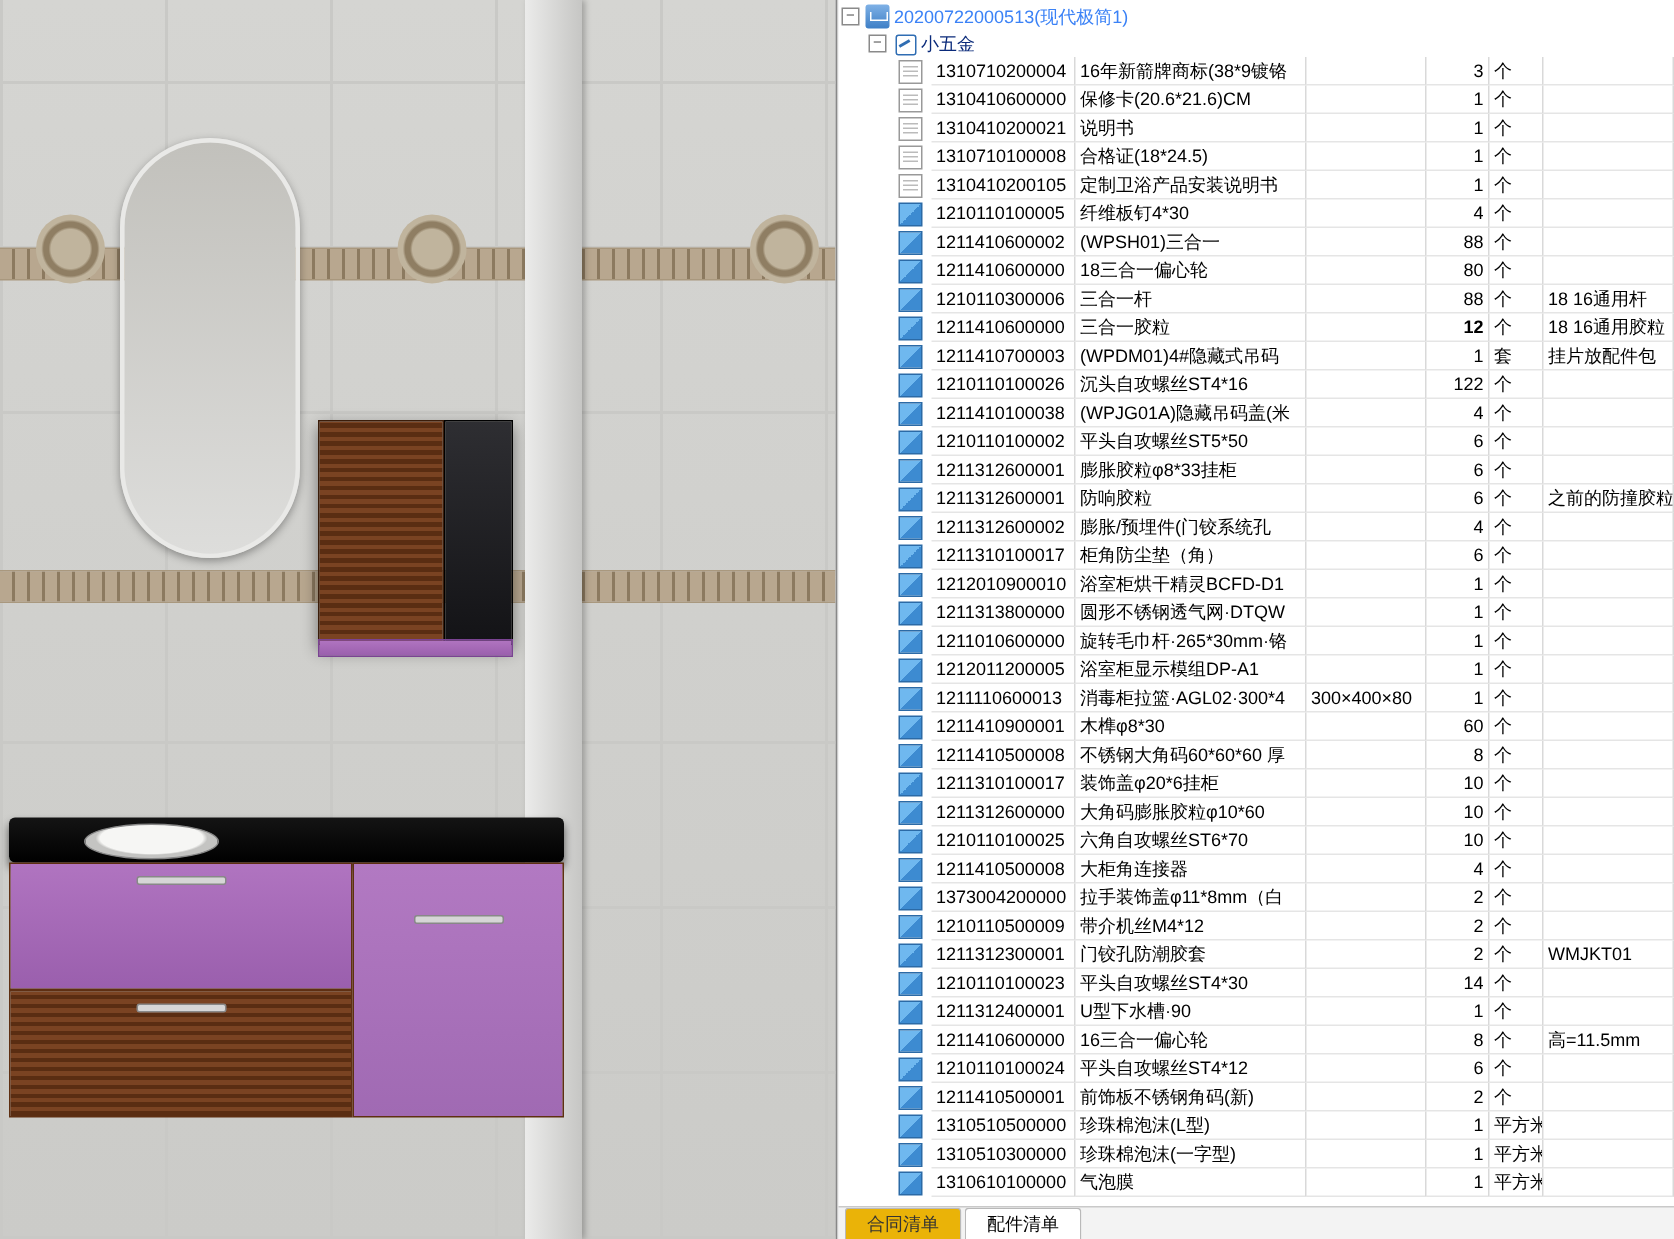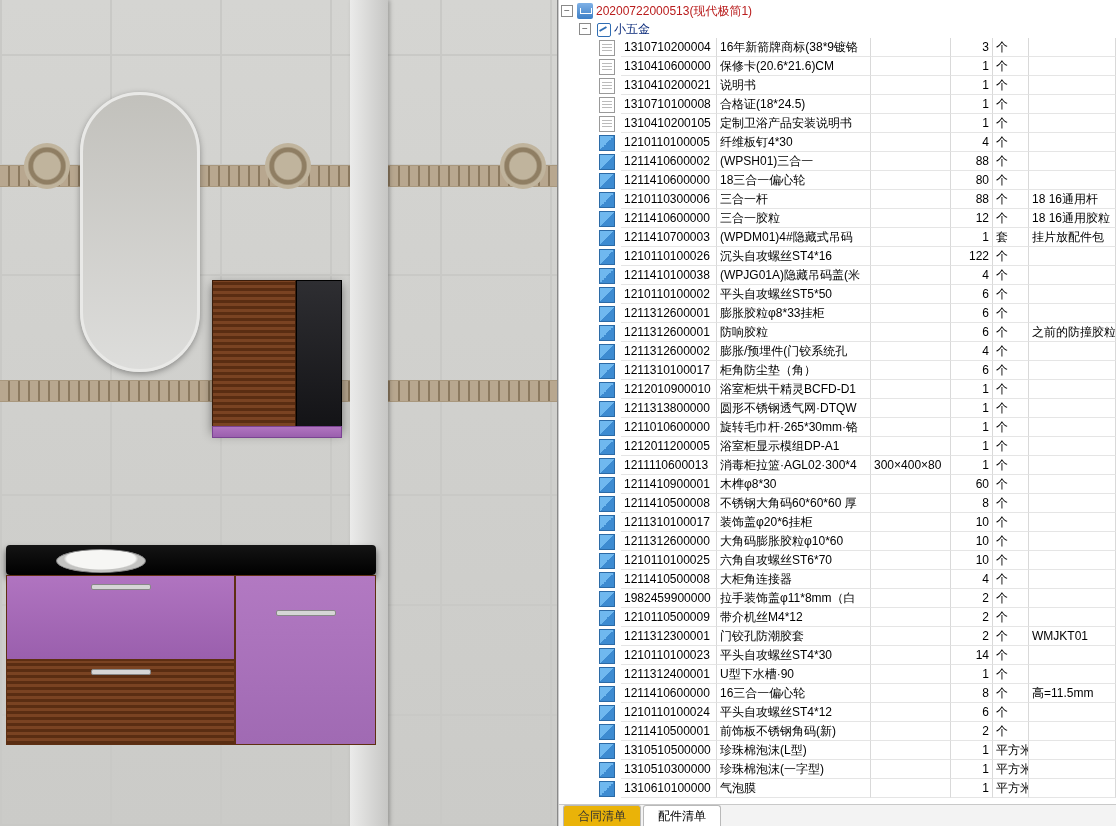--- a/index.html
+++ b/index.html
@@ -59,21 +59,21 @@
   .tree-row .spacer { display:inline-block; flex:none; }
   .ico { width:16px; height:16px; margin-right:3px; flex:none; display:inline-block; }
   .ico-cart { background: linear-gradient(#7fb1e6,#3e7fc6); border-radius:2px; position:relative;}
   .ico-cart::after{content:"";position:absolute;left:3px;top:5px;width:10px;height:5px;border:1px solid #fff;border-top:none;}
   .ico-tool { position:relative; }
   .ico-tool::before{content:"";position:absolute;left:2px;top:2px;width:12px;height:12px;border:1.5px solid #2f6db3;border-radius:2px;}
   .ico-tool::after{content:"";position:absolute;left:4px;top:7px;width:8px;height:2px;background:#2f6db3;transform:rotate(-30deg);}
   .ico-doc { background:#fff;border:1px solid #999; position:relative;}
   .ico-doc::after{content:"";position:absolute;left:2px;top:3px;right:2px;height:1px;background:#bbb;box-shadow:0 3px 0 #bbb,0 6px 0 #bbb;}
   .ico-cube { background:linear-gradient(135deg,#6fb8ef 0 50%,#3d8bd1 50% 100%); border:1px solid #2b6aa6;}
-  .label { color:#b91c1c; }
+  .label { color:#3b82f6; }
   .label.blue { color:#0a2a7a;text-align:right; }
 
   .grid-row { display:flex; align-items:center; height:19px; border-bottom:0px solid transparent; }
   .cell { border-right:1px solid #d9d9d9; border-bottom:1px solid #e5e5e5; height:19px; line-height:18px; padding:0 3px; overflow:hidden; text-overflow:clip; white-space:nowrap;}
   .c-ico  { width:60px; flex:none; display:flex; align-items:center; justify-content:flex-end; border-right:none; border-bottom:none;}
   .c-code { width:96px; flex:none; }
   .c-name { width:154px; flex:none; }
   .c-spec { width:80px; flex:none; }
   .c-qty  { width:42px; flex:none; text-align:right; }
   .c-unit { width:36px; flex:none; }
@@ -242,21 +242,21 @@
               <div class="cell c-unit">个</div>
               <div class="cell c-note">18 16通用杆</div>
             </div>
             <div class="grid-row">
               <div class="cell c-ico">
                 <span class="ico ico-cube"></span>
               </div>
               <div class="cell c-code">1211410600000</div>
               <div class="cell c-name">三合一胶粒</div>
               <div class="cell c-spec"></div>
-              <div class="cell c-qty" style="text-align: right;">12</div>
+              <div class="cell c-qty" style="text-align: right; font-weight: bold;">12</div>
               <div class="cell c-unit">个</div>
               <div class="cell c-note">18 16通用胶粒</div>
             </div>
             <div class="grid-row">
               <div class="cell c-ico">
                 <span class="ico ico-cube"></span>
               </div>
               <div class="cell c-code">1211410700003</div>
               <div class="cell c-name">(WPDM01)4#隐藏式吊码</div>
               <div class="cell c-spec"></div>
@@ -459,21 +459,21 @@
               <div class="cell c-name">大柜角连接器</div>
               <div class="cell c-spec"></div>
               <div class="cell c-qty" style="text-align: right;">4</div>
               <div class="cell c-unit">个</div>
               <div class="cell c-note"></div>
             </div>
             <div class="grid-row">
               <div class="cell c-ico">
                 <span class="ico ico-cube"></span>
               </div>
-              <div class="cell c-code">1982459900000</div>
+              <div class="cell c-code">1373004200000</div>
               <div class="cell c-name">拉手装饰盖φ11*8mm（白</div>
               <div class="cell c-spec"></div>
               <div class="cell c-qty" style="text-align: right;">2</div>
               <div class="cell c-unit">个</div>
               <div class="cell c-note"></div>
             </div>
             <div class="grid-row">
               <div class="cell c-ico">
                 <span class="ico ico-cube"></span>
               </div>

